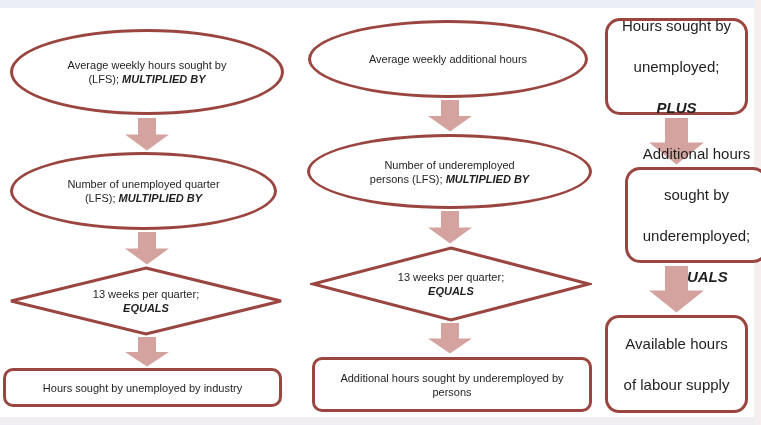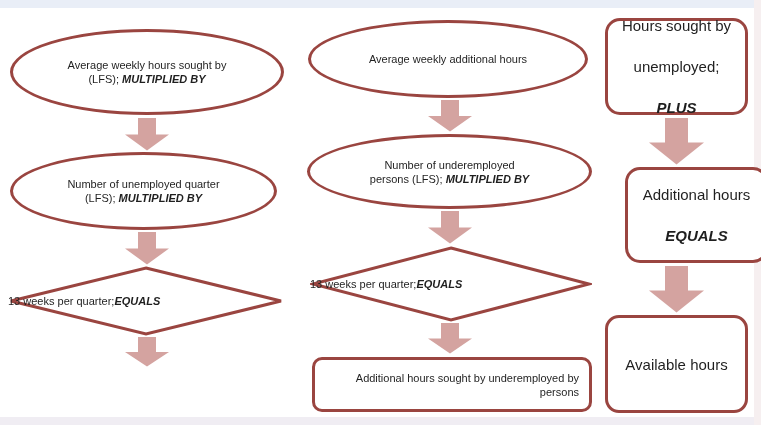--- a/index.html
+++ b/index.html
@@ -10,25 +10,25 @@
   .band{position:absolute;}
   .band-top{left:0;top:0;right:0;height:8px;background:var(--band-top,#e9eef7);}
   .band-bottom{left:0;bottom:0;right:0;height:8px;background:var(--band-bottom,#f0edf3);}
   .band-right{top:0;right:0;bottom:0;width:7px;background:var(--band-right,#f6eff0);}
   .shape{
     position:absolute;box-sizing:border-box;background:var(--fill,#fff);
     display:flex;flex-direction:column;justify-content:center;align-items:center;
     text-align:center;
   }
   .ellipse{border:3px solid var(--maroon,#9a4540);border-radius:50%;padding:2px 20px;}
-  .rbox{border:3px solid var(--maroon,#9a4540);border-radius:10px;padding:2px 10px;align-items:flex-end;}
+  .rbox{border:3px solid var(--maroon,#9a4540);border-radius:10px;padding:2px 10px;}
   .bigbox{border:3px solid var(--maroon,#9a4540);border-radius:15px;padding:2px 19px;gap:20px;}
   .diamond{background:transparent;border:none;padding:0;}
   .diamond svg{position:absolute;left:0;top:0;}
-  .dtext{position:absolute;left:0;top:0;right:0;bottom:0;display:flex;flex-direction:row;align-items:center;text-align:center;}
+  .dtext{position:absolute;left:0;top:0;right:0;bottom:0;display:flex;flex-direction:column;justify-content:center;align-items:center;text-align:center;}
   .small{font-size:11px;line-height:14px;}
   .big{font-size:15px;line-height:21px;}
   .ln{display:block;white-space:nowrap;}
   .ln b i{font-weight:bold;font-style:italic;}
   .arrow{position:absolute;line-height:0;}
 </style>
 </head>
 <body>
 
 <div class="stage" style="--maroon: #9a4540; --arrow: #d4a3a0; --fill: #ffffff; --text: #1f1f1f; --band-top: #e9eef7; --band-bottom: #f0edf3; --band-right: #f6eff0;">
@@ -68,20 +68,23 @@
         <div class="ln"><b><i>EQUALS</i></b></div>
       </div>
   </div>
 
   <div class="arrow" style="left:124px;top:337px;">
     <svg width="46" height="30" viewBox="0 0 46 36" preserveAspectRatio="none">
       <polygon points="14,0 32,0 32,18 45,18 23,35.5 1,18 14,18" style="fill:var(--arrow,#d4a3a0)"></polygon>
     </svg>
   </div>
 
+  <div class="shape rbox small" style="left:3px;top:368px;width:279px;height:39px;">
+      <div class="ln"><span>Hours sought by unemployed by industry</span></div>
+    </div>
 
   <div class="shape ellipse small" style="left:308px;top:20px;width:280px;height:78px;">
       <div class="ln"><span>Average weekly additional hours</span></div>
     </div>
 
   <div class="arrow" style="left:427px;top:100px;">
     <svg width="46" height="32" viewBox="0 0 46 36" preserveAspectRatio="none">
       <polygon points="14,0 32,0 32,18 45,18 23,35.5 1,18 14,18" style="fill:var(--arrow,#d4a3a0)"></polygon>
     </svg>
   </div>
@@ -125,26 +128,29 @@
     </div>
 
   <div class="arrow" style="left:648px;top:118px;">
     <svg width="57" height="47" viewBox="0 0 57 42" preserveAspectRatio="none">
       <polygon points="17,0 40,0 40,22 56,22 28.5,41.5 1,22 17,22" style="fill:var(--arrow,#d4a3a0)"></polygon>
     </svg>
   </div>
 
   <div class="shape bigbox big" style="left:605px;top:167px;width:143px;height:96px;margin-left:20px;">
       <div class="ln"><span>Additional hours</span></div>
+      <div class="ln"><span>sought by</span></div>
+      <div class="ln"><span>underemployed;</span></div>
       <div class="ln"><b><i>EQUALS</i></b></div>
     </div>
 
   <div class="arrow" style="left:648px;top:266px;">
     <svg width="57" height="47" viewBox="0 0 57 42" preserveAspectRatio="none">
       <polygon points="17,0 40,0 40,22 56,22 28.5,41.5 1,22 17,22" style="fill:var(--arrow,#d4a3a0)"></polygon>
     </svg>
   </div>
 
   <div class="shape bigbox big" style="left:605px;top:315px;width:143px;height:98px;border-radius:14px;">
       <div class="ln"><span>Available hours</span></div>
+      <div class="ln"><span>of labour supply</span></div>
     </div>
 
 </div>
 
 </body></html>

